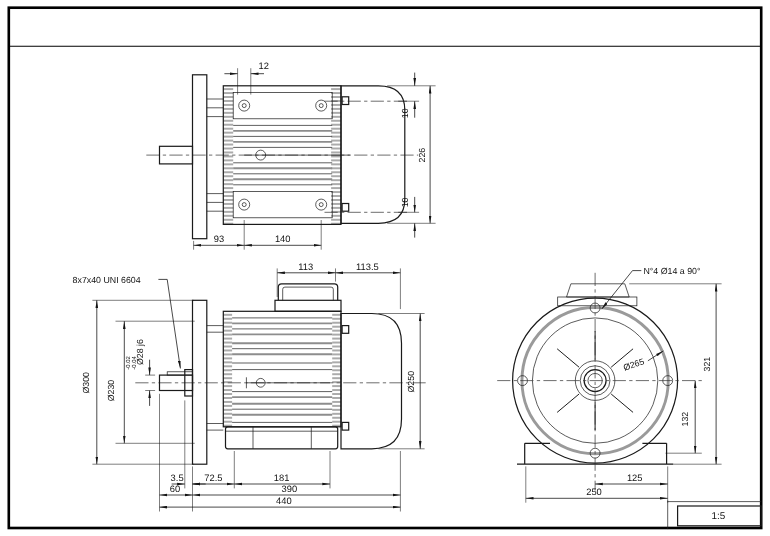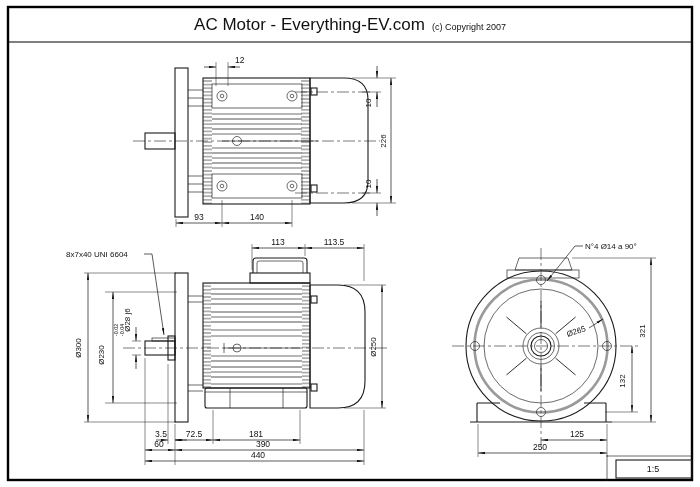--- a/index.html
+++ b/index.html
@@ -21,24 +21,20 @@
   .cl{stroke:#333;stroke-width:.65;fill:none;stroke-dasharray:12 3 3 3;}
   .dim{stroke:#141414;stroke-width:.7;fill:none;}
   .ext{stroke:#141414;stroke-width:.5;fill:none;}
   .frame{stroke:#000;fill:none;}
 </style>
 </head>
 <body>
 
 <div id="page">
 
-  <div id="titlebar">
-    <span class="main">AC Motor - Everything-EV.com</span>
-    <span class="copy">(c) Copyright 2007</span>
-  </div>
 
   <svg width="700" height="487" viewBox="0 0 700 487">
     <defs>
       <marker id="arr" viewBox="0 0 10 4" refX="10" refY="2" markerWidth="10" markerHeight="4" orient="auto-start-reverse">
           <path d="M10,2 L0,0.3 L0,3.7 Z" fill="#141414"></path>
         </marker>
       <pattern id="serr" width="4" height="3.6" patternUnits="userSpaceOnUse">
         <path d="M0,1.8 H4" stroke="#555" stroke-width="0.9"></path>
       </pattern>
     </defs>

